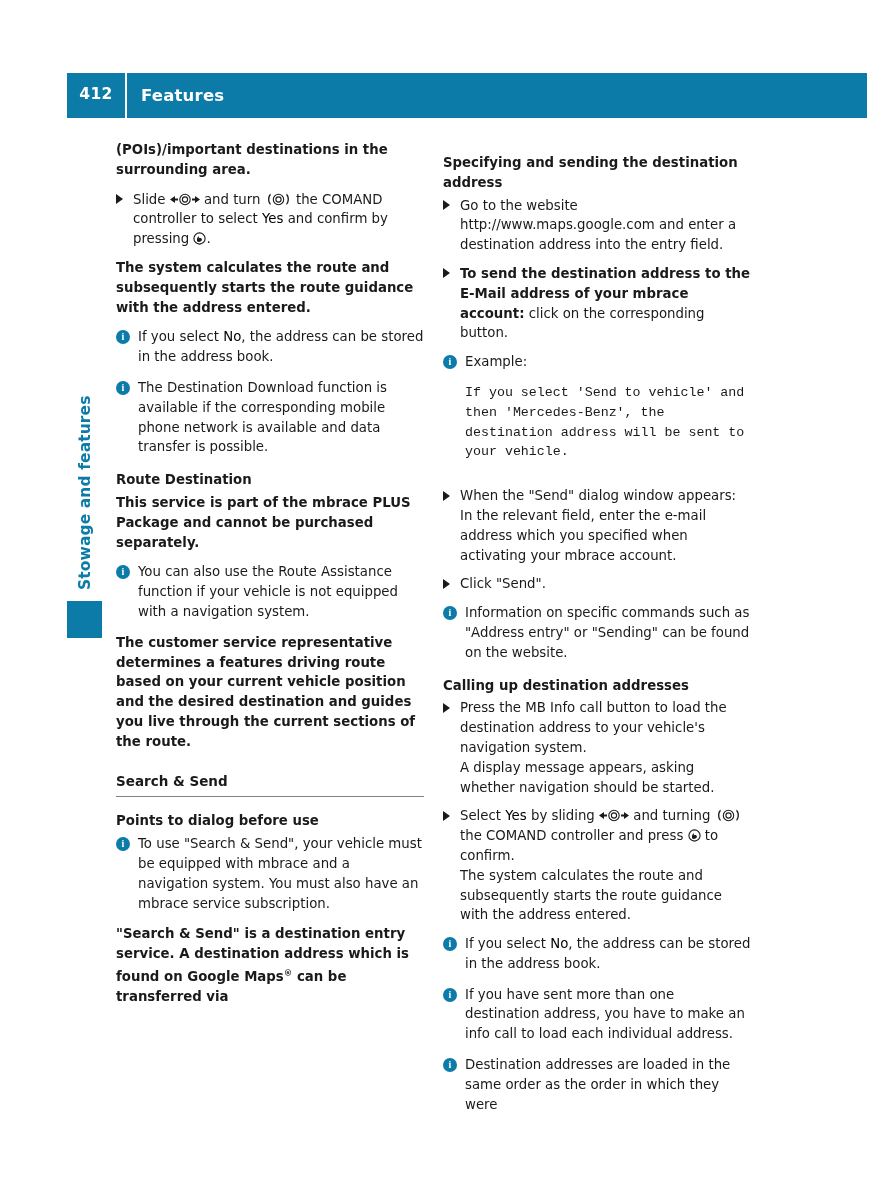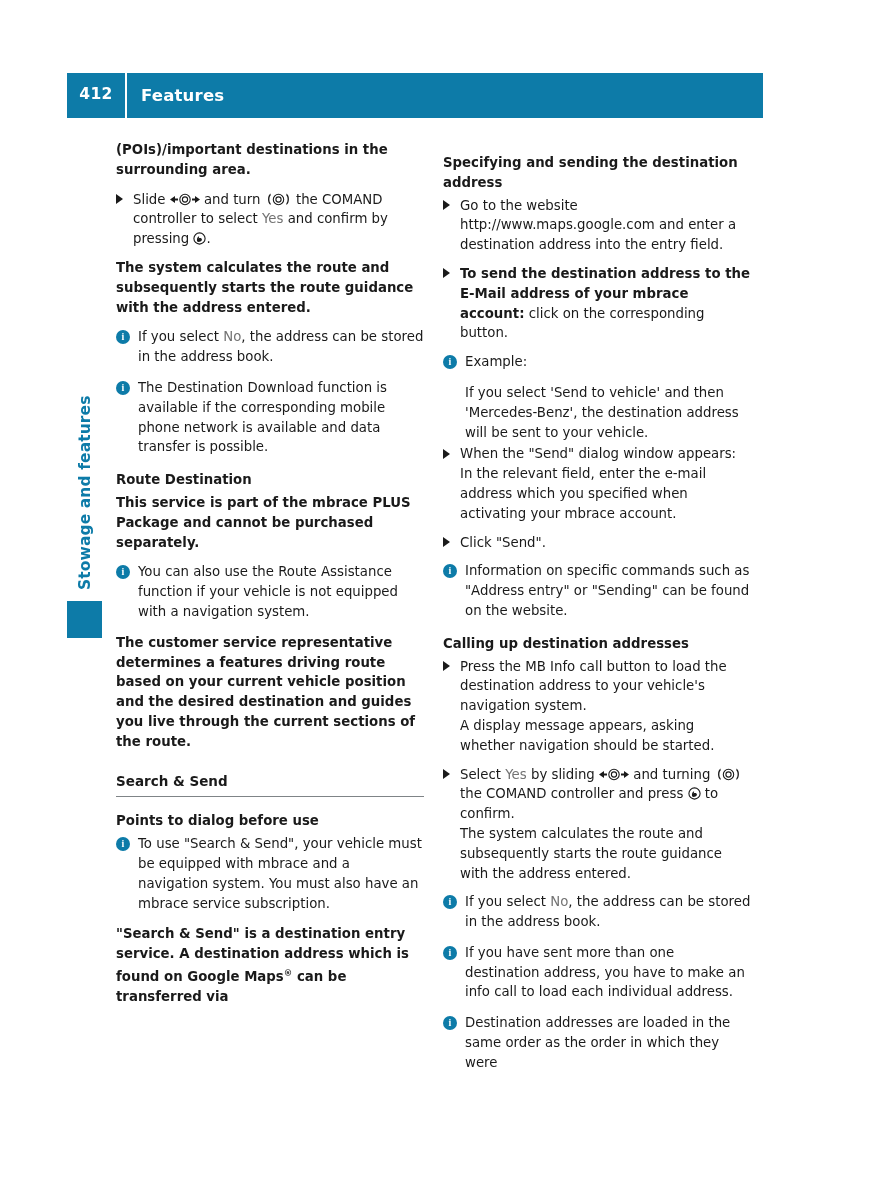--- a/index.html
+++ b/index.html
@@ -14,21 +14,21 @@
     font-family: "DejaVu Sans", "Liberation Sans", sans-serif;
     color: #1a1a1a;
     overflow: hidden;
   }
 
   
   .header-bar {
     position: absolute;
     left: 67px;
     top: 73px;
-    width: 696px;
+    width: 800px;
     height: 45px;
     background: #0d7ba8;
     display: flex;
     align-items: center;
   }
   .header-page-number {
     width: 58px;
     text-align: center;
     color: #ffffff;
     font-size: 15.5px;
@@ -157,31 +157,32 @@
     font-size: 10px;
     font-weight: bold;
     line-height: 14px;
     text-align: center;
     font-family: "Liberation Serif", serif;
   }
   .note-indent {
     padding-left: 22px;
     font-size: 13.3px;
     line-height: 19.8px;
-    margin-bottom: 2px;
+    margin-bottom: 24px;
+    font-family: Liberation Mono, monospace;
   }
 
   .sub-line {
     padding-left: 17px;
     font-size: 13.3px;
     line-height: 19.8px;
   }
 
   b, .bold { font-weight: bold; }
-  .accent { color: #737373; }
+  .accent { color: #000000; }
 
   
   .glyph {
     display: inline-block;
     vertical-align: -2px;
     white-space: nowrap;
   }
   .glyph svg { display: block; }
   .sup { font-size: 8.5px; vertical-align: super; }
 </style>

